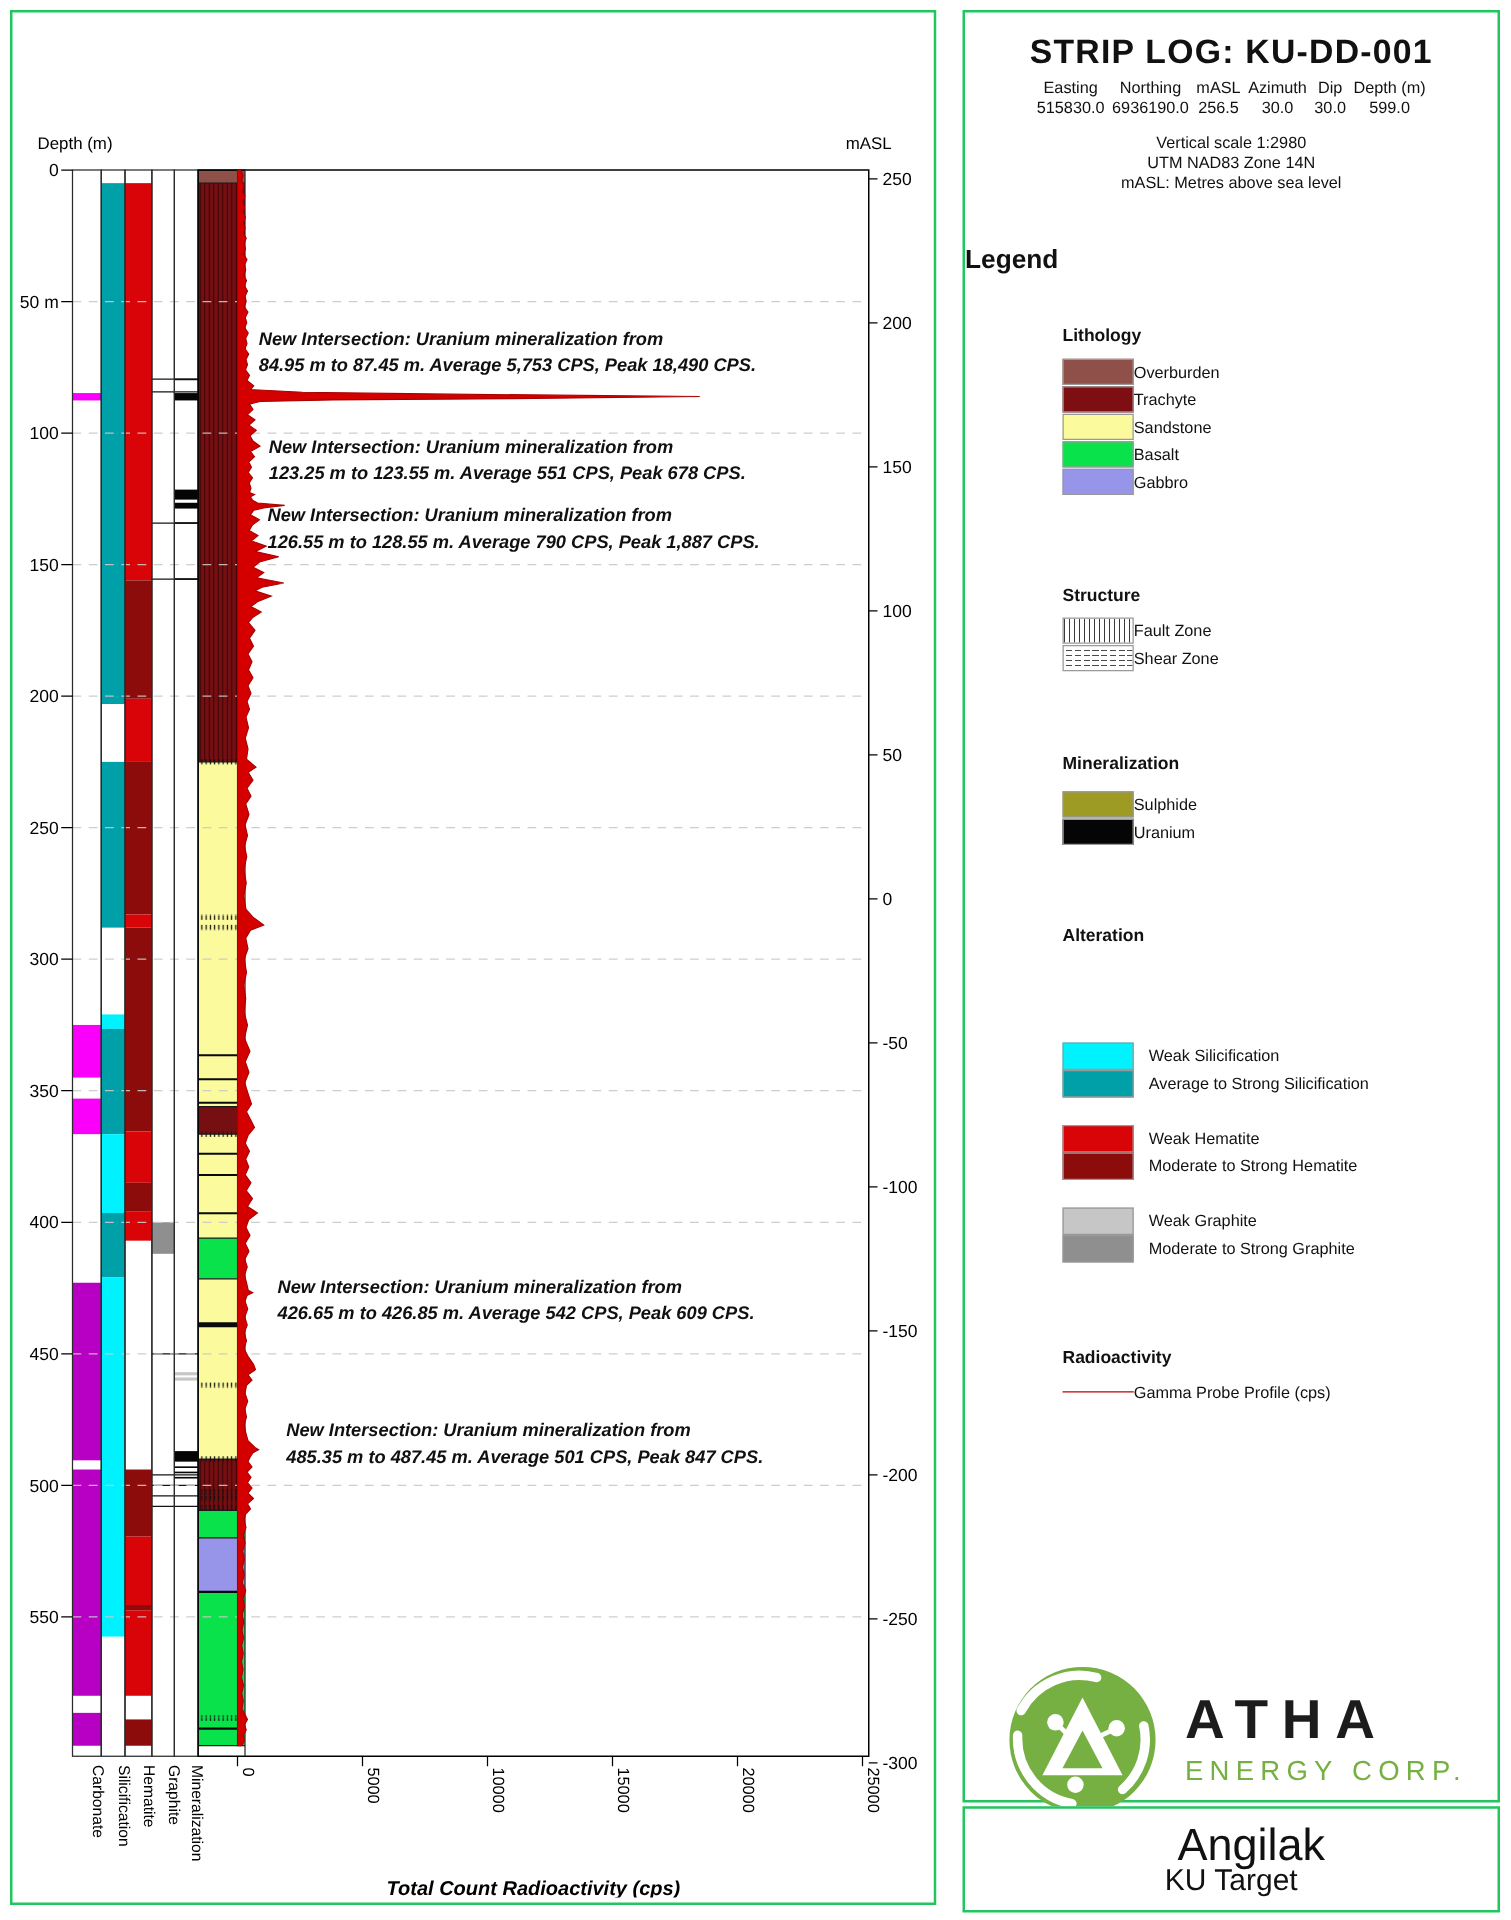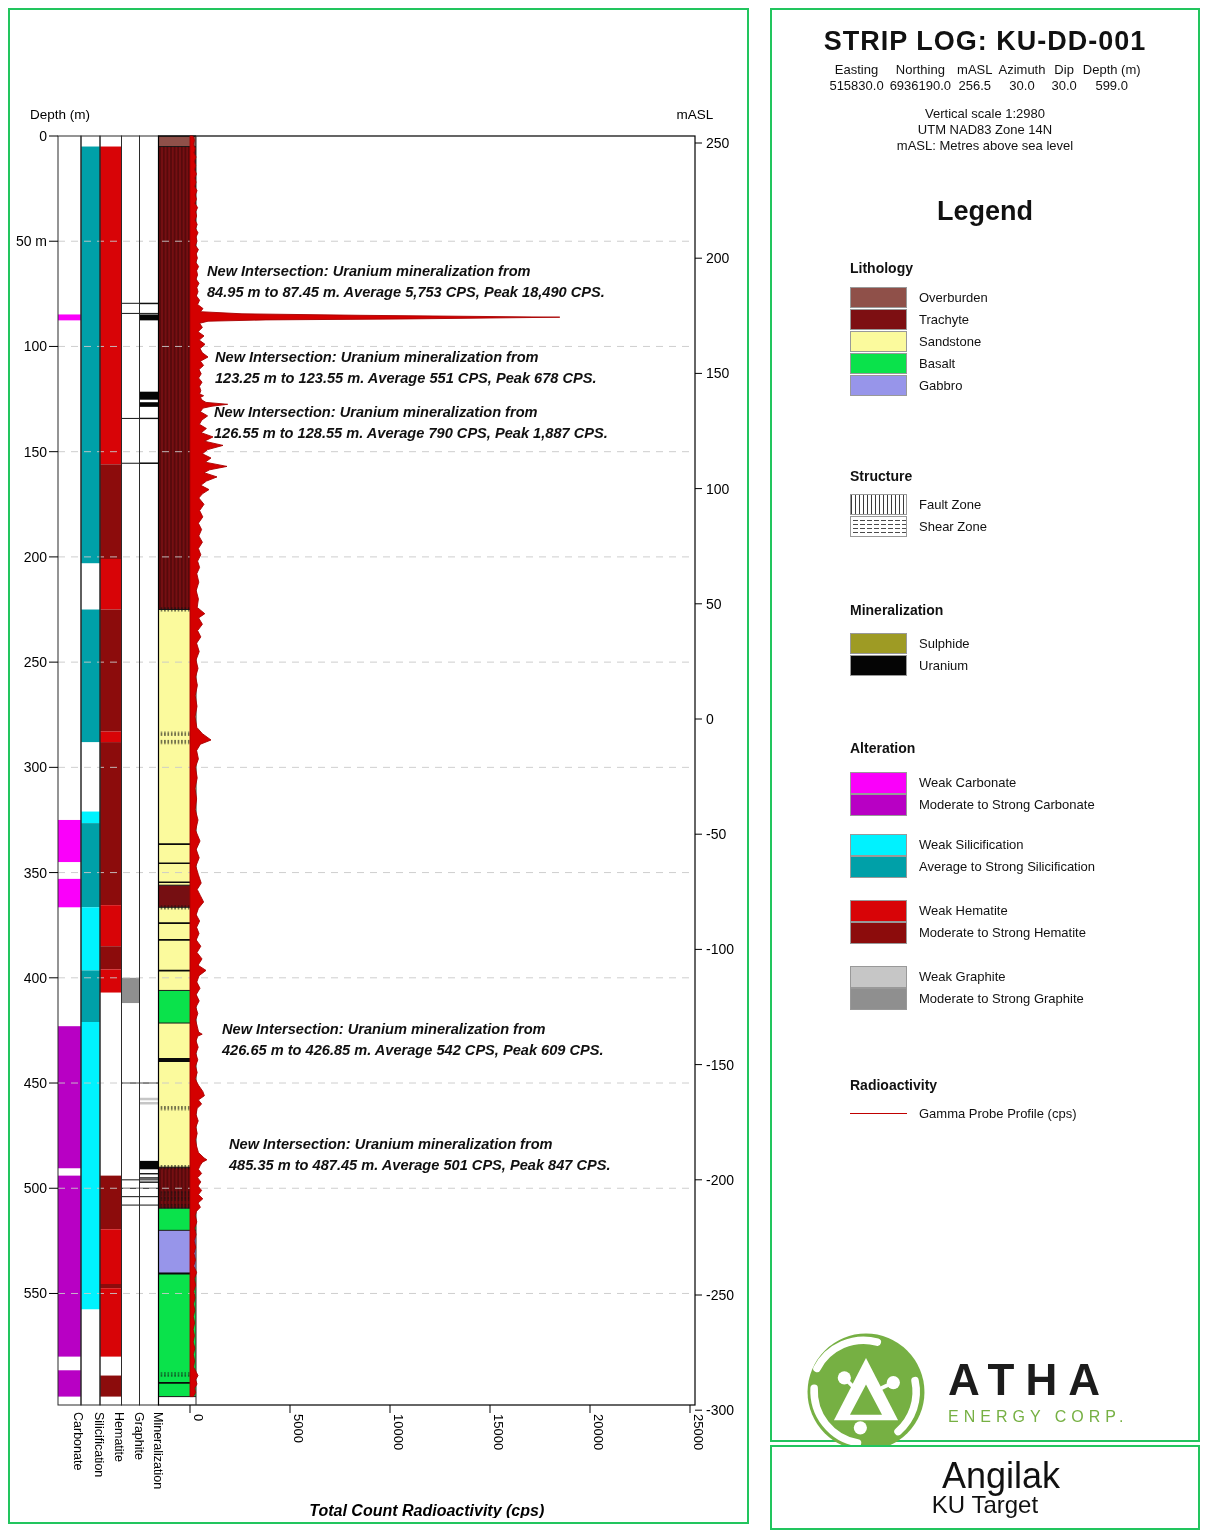--- a/index.html
+++ b/index.html
@@ -9,38 +9,38 @@
   #right-box{left:770px;top:8px;width:426px;height:1430px;}
   #footer-box{left:770px;top:1445px;width:426px;height:81px;}
   svg text{font-family:"Liberation Sans",sans-serif;}
   
   .rp-title{position:absolute;top:16px;left:0;width:100%;text-align:center;font-size:27px;font-weight:bold;letter-spacing:1px;}
   .info-row{position:absolute;top:52px;left:0;width:100%;display:flex;justify-content:center;gap:6px;}
   .info-col{text-align:center;font-size:13px;}
   .info-col .lab{font-weight:normal;}
   .info-col .val{margin-top:1px;}
   .meta{position:absolute;left:0;width:100%;text-align:center;font-size:13px;}
-  .legend-title{position:absolute;top:186px;left:0;width:100%;text-align:center;font-size:27px;font-weight:bold;}
+  .legend-title{position:absolute;top:186px;left:0;width:100%;font-size:21px;font-weight:bold;}
   .sec-head{position:absolute;left:78px;font-size:14px;font-weight:bold;}
   .leg-list{position:absolute;left:78px;}
   .leg-item{display:flex;align-items:center;height:22px;}
   .swatch{width:57px;height:21px;border:0.5px solid #999;box-sizing:border-box;flex:none;}
-  .leg-item .lbl{margin-left:12px;font-size:13px;}
+  .leg-item .lbl{font-size:13px;}
   .pair{position:absolute;left:78px;display:flex;}
   .pair .sw2{display:flex;flex-direction:column;}
   .pair .sw2 .swatch{height:22px;}
   .pair .lbls{margin-left:12px;font-size:13px;}
   .pair .lbls div{height:22px;line-height:22px;}
   .sw-fault{background:repeating-linear-gradient(90deg,#3a3a3a 0 1px,#fff 1px 4px);}
   .sw-shear{background-image:repeating-linear-gradient(90deg,#fff 0 2px,transparent 2px 7px),repeating-linear-gradient(0deg,#fff 0 3px,#4a4a4a 3px 4px);background-color:#fff;}
   .rad-line{width:57px;height:0;border-top:1.6px solid #c00000;flex:none;}
   .logo-wrap{position:absolute;left:28px;top:1302px;width:380px;height:160px;display:flex;align-items:center;}
   .logo-text{margin-left:16px;}
   .logo-atha{font-size:44px;font-weight:bold;letter-spacing:11px;color:#1c1c1c;line-height:44px;}
-  .logo-sub{font-size:16px;letter-spacing:5px;color:#76b043;margin-top:6px;}
+  .logo-sub{font-size:22px;letter-spacing:5px;color:#76b043;margin-top:6px;}
   .foot1{position:absolute;top:8px;left:0;width:100%;text-align:center;font-size:36px;padding-left:16px;}
   .foot2{position:absolute;top:44px;left:0;width:100%;text-align:center;font-size:24px;}
 </style>
 </head>
 <body>
 
 <div class="page">
 
   <div class="box" id="left-box">
     <svg id="log-svg" width="733" height="1508" viewBox="10 10 733 1508">
@@ -339,30 +339,20 @@
           <div class="lbl">Sulphide</div>
         </div>
       <div class="leg-item">
           <div class="swatch" style="background: rgb(5, 5, 5);"></div>
           <div class="lbl">Uranium</div>
         </div>
     </div>
 
     <div class="sec-head" style="top:730px">Alteration</div>
 
-    <div class="pair" style="top:762px">
-      <div class="sw2">
-          <div class="swatch" style="background: rgb(250, 0, 250);"></div>
-          <div class="swatch" style="background: rgb(184, 0, 196);"></div>
-        </div>
-      <div class="lbls">
-          <div>Weak Carbonate</div>
-          <div>Moderate to Strong Carbonate</div>
-        </div>
-    </div>
     <div class="pair" style="top:824px">
       <div class="sw2">
           <div class="swatch" style="background: rgb(0, 242, 255);"></div>
           <div class="swatch" style="background: rgb(0, 160, 168);"></div>
         </div>
       <div class="lbls">
           <div>Weak Silicification</div>
           <div>Average to Strong Silicification</div>
         </div>
     </div>

